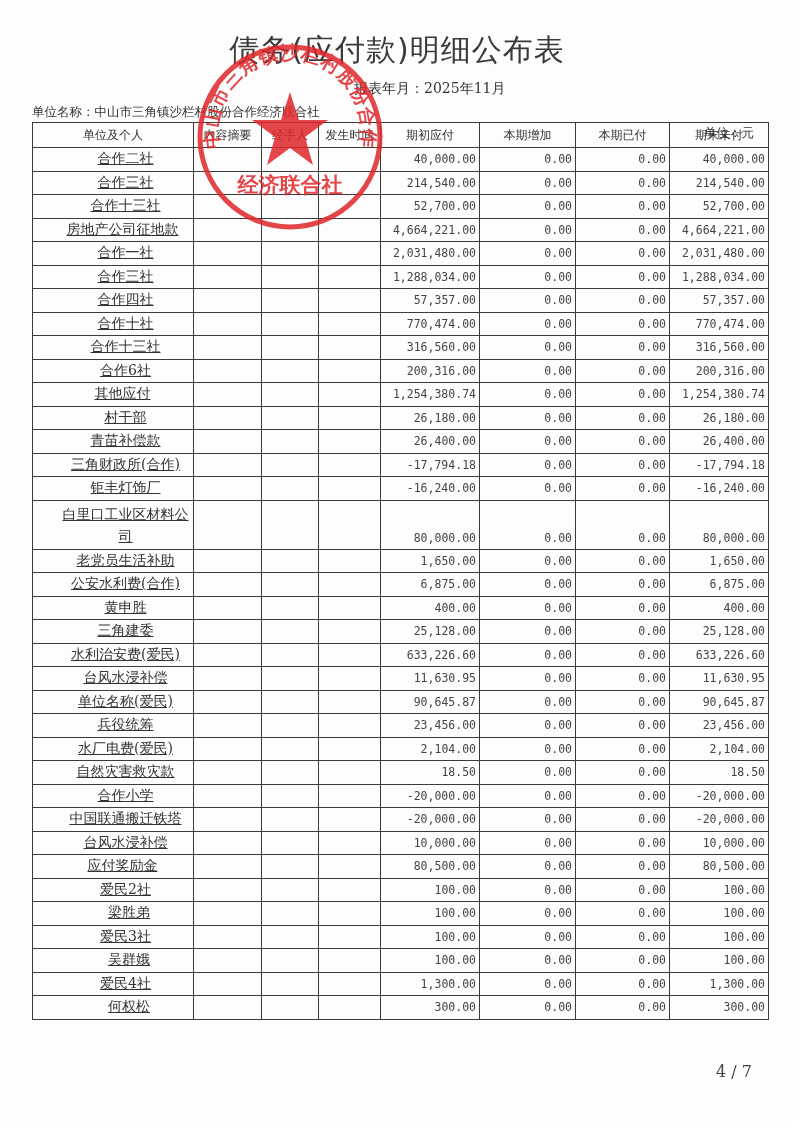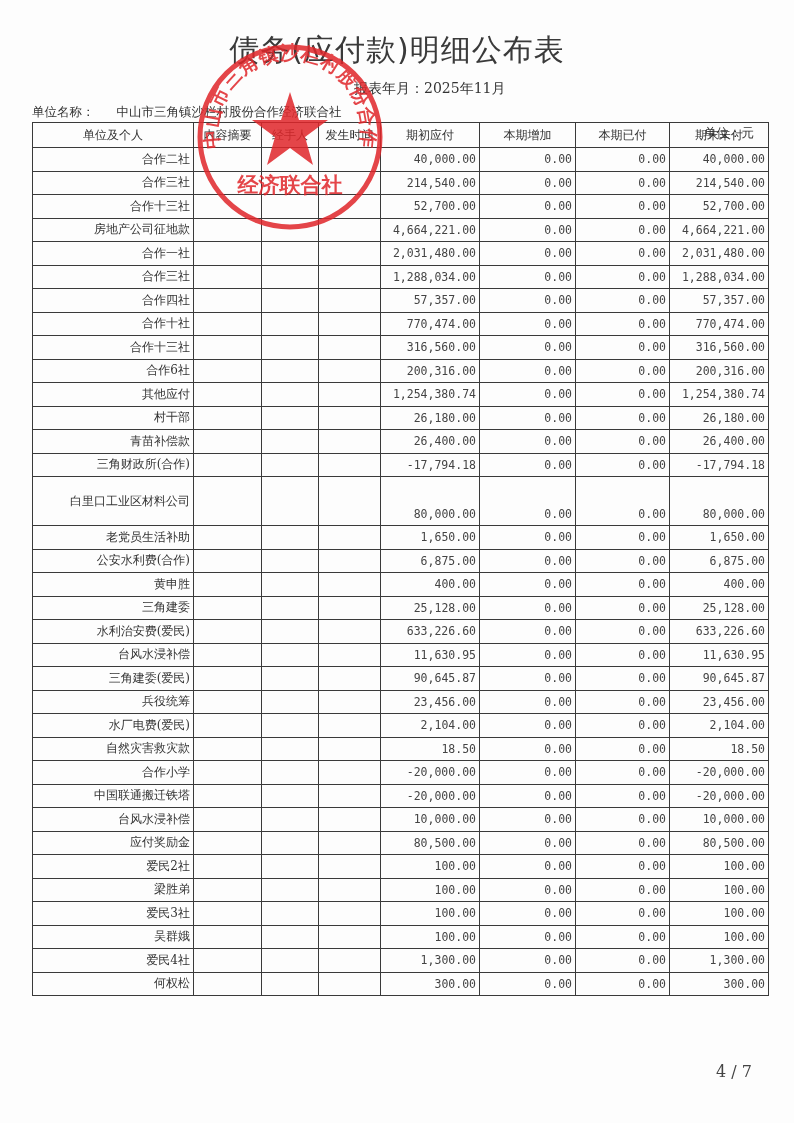--- a/index.html
+++ b/index.html
@@ -13,37 +13,37 @@
     position: absolute; left: 0; top: 30px; width: 794px; text-align: center;
     font-family: "DejaVu Sans", "Liberation Sans", sans-serif;
     font-size: 30px; font-weight: normal; color: #3a3a3a; letter-spacing: 1px;
   }
   .period {
     position: absolute; left: 330px; top: 80px; font-size: 14px; color: #333; margin-left: 24px;
   }
   .org-line {
     position: absolute; left: 32px; top: 104px; font-size: 12.5px; color: #333;
   }
-  .org-line .lbl { margin-right: 22px; }
+  .org-line .lbl { }
   .unit {
     position: absolute; right: 40px; top: 101px; font-size: 12.5px; color: #333; margin-top: 24px;
   }
   table.ledger {
     position: absolute; left: 32px; top: 122px; width: 736px;
     border-collapse: collapse; table-layout: fixed;
     font-size: 12px;
   }
   table.ledger th, table.ledger td {
     border: 1px solid #3a3a3a; height: 22.5px; padding: 0 3px; white-space: nowrap;
     overflow: hidden;
   }
   table.ledger th {
     font-weight: normal; text-align: center; font-size: 12px; height: 24px; color: #333;
   }
-  table.ledger td.name { text-align: right; color: #333; font-size: 12px; }
+  table.ledger td.name { text-align: center; color: #333; font-size: 14px; text-decoration: underline; }
   table.ledger td.num {
     text-align: right; font-family: "DejaVu Sans Mono", "Liberation Mono", monospace;
     font-size: 11.5px; color: #444; vertical-align: middle;
   }
   table.ledger tr.tall td { height: 44px; }
   table.ledger tr.tall td.num { vertical-align: bottom; padding-bottom: 4px; }
   table.ledger tr.tall td.name { white-space: normal; line-height: 22px; }
   .lvl1 { padding-left: 22px !important; }
   .lvl2 { padding-left: 28px !important; }
   .lvl3 { padding-left: 35px !important; }
@@ -227,20 +227,30 @@
       <tr>
         <td class="name lvl2">三角财政所(合作)</td>
         <td></td>
         <td></td>
         <td></td>
         <td class="num">-17,794.18</td>
         <td class="num">0.00</td>
         <td class="num">0.00</td>
         <td class="num">-17,794.18</td>
       </tr>
+      <tr>
+        <td class="name lvl2">钜丰灯饰厂</td>
+        <td></td>
+        <td></td>
+        <td></td>
+        <td class="num">-16,240.00</td>
+        <td class="num">0.00</td>
+        <td class="num">0.00</td>
+        <td class="num">-16,240.00</td>
+      </tr>
       <tr class="tall">
         <td class="name lvl2">白里口工业区材料公司</td>
         <td></td>
         <td></td>
         <td></td>
         <td class="num">80,000.00</td>
         <td class="num">0.00</td>
         <td class="num">0.00</td>
         <td class="num">80,000.00</td>
       </tr>
@@ -298,21 +308,21 @@
         <td class="name lvl2">台风水浸补偿</td>
         <td></td>
         <td></td>
         <td></td>
         <td class="num">11,630.95</td>
         <td class="num">0.00</td>
         <td class="num">0.00</td>
         <td class="num">11,630.95</td>
       </tr>
       <tr>
-        <td class="name lvl2">三角建委(爱民)</td>
+        <td class="name lvl2">单位名称(爱民)</td>
         <td></td>
         <td></td>
         <td></td>
         <td class="num">90,645.87</td>
         <td class="num">0.00</td>
         <td class="num">0.00</td>
         <td class="num">90,645.87</td>
       </tr>
       <tr>
         <td class="name lvl2">兵役统筹</td>

